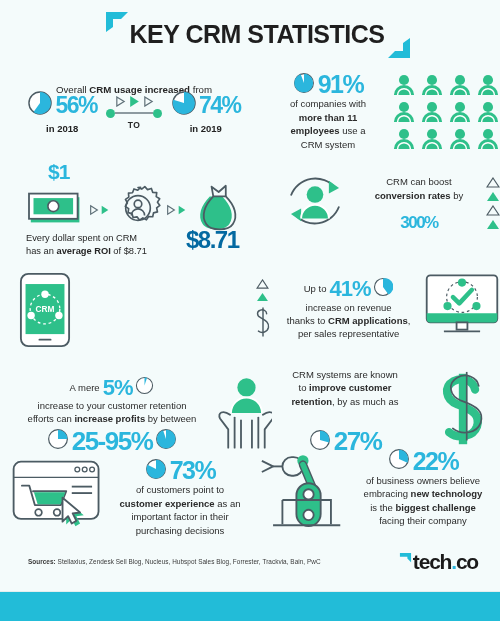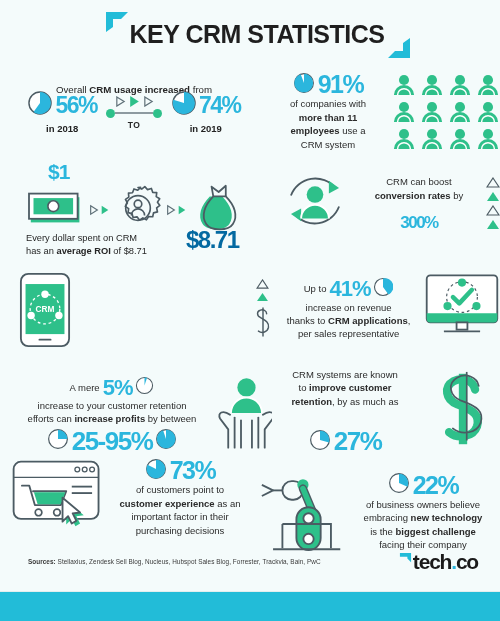--- a/index.html
+++ b/index.html
@@ -78,21 +78,21 @@
 
   
   #r4r { position: absolute; left: 262px; top: 368px; width: 238px; display: flex; align-items: center; gap: 4px; }
   #r4r .txtcol { width: 166px; text-align: center; }
 
   
   #r5 { position: absolute; left: 10px; top: 458px; width: 250px; display: flex; align-items: flex-start; gap: 6px; }
   #r5 .txtcol { width: 140px; text-align: center; }
 
   
-  #r5r { position: absolute; left: 258px; top: 468px; width: 242px; display: flex; align-items: center; gap: 4px; }
+  #r5r { position: absolute; left: 258px; top: 444px; width: 242px; display: flex; align-items: center; gap: 4px; }
   #r5r .txtcol { width: 146px; text-align: center; }
 
   
   .footer { position: absolute; left: 0; bottom: 29px; width: 500px; height: 46px; display: flex; align-items: center; text-decoration: underline; }
   .sources { position: absolute; left: 28px; top: 12px; font-size: 6.4px; color: #3a3a3a; letter-spacing: .05px; }
   .sources b { font-weight: bold; }
   .logo { position: absolute; right: 22px; top: 4px; display: flex; align-items: center; }
   .logo-text { font-size: 21px; font-weight: bold; letter-spacing: -1.2px; color: #1a1a1a; }
   .logo-dot { color: #2bb6dd; }
   .bottom-bar { position: absolute; left: 0; bottom: 0; width: 500px; height: 29px; background: #22bcd8; }

